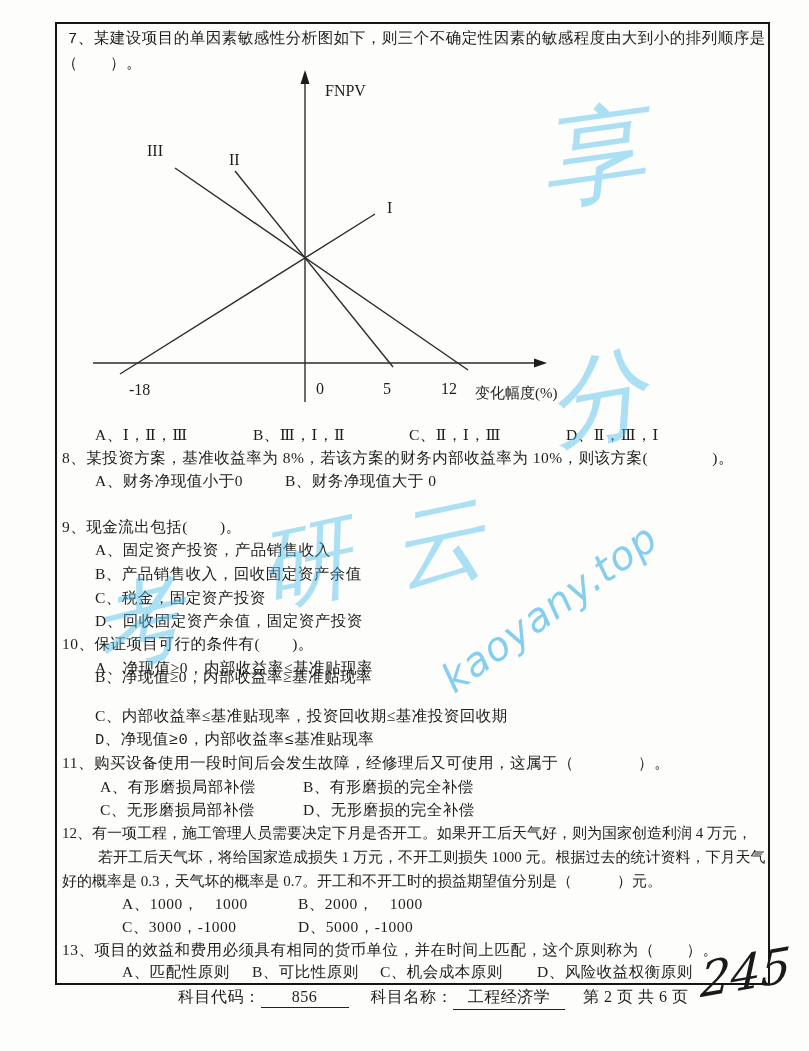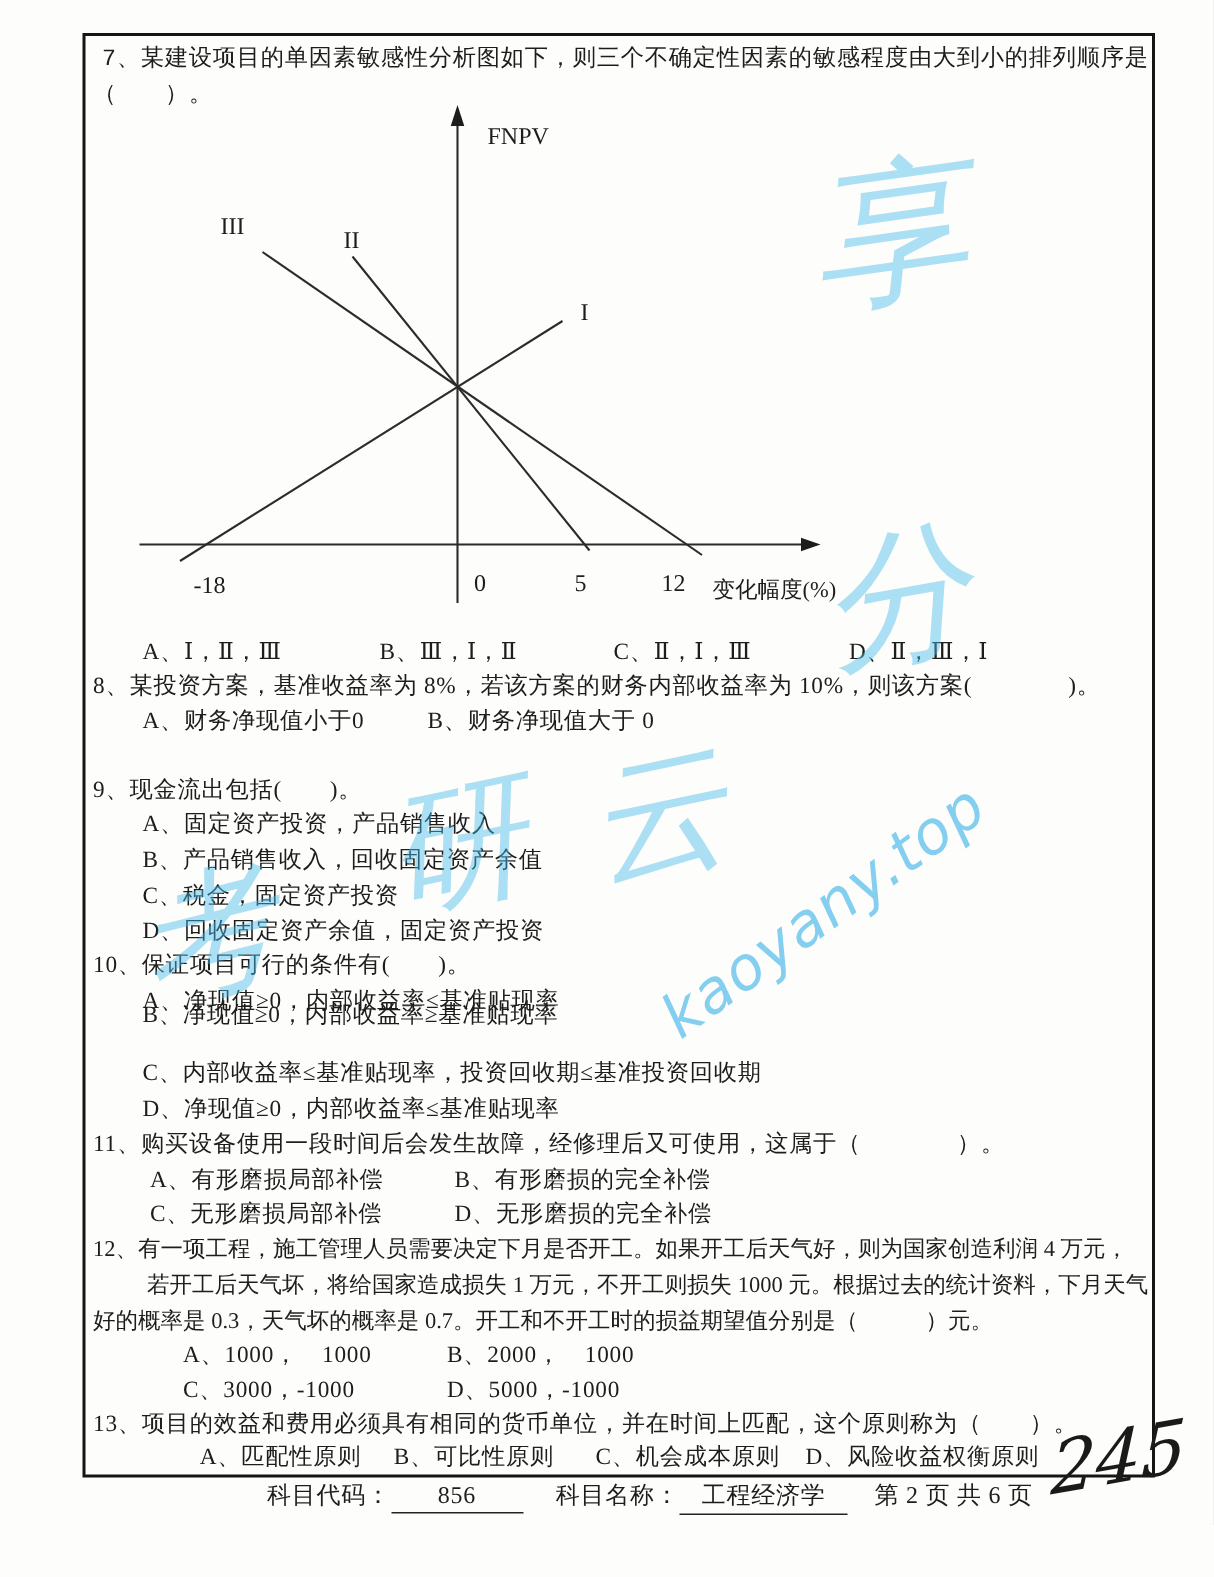--- a/index.html
+++ b/index.html
@@ -66,34 +66,34 @@
   <div class="t" style="left:62px;top:517px;">9、现金流出包括(　　)。</div>
   <div class="t" style="left:95px;top:540px;">A、固定资产投资，产品销售收入</div>
   <div class="t" style="left:95px;top:564px;">B、产品销售收入，回收固定资产余值</div>
   <div class="t" style="left:95px;top:588px;">C、税金，固定资产投资</div>
   <div class="t" style="left:95px;top:611px;">D、回收固定资产余值，固定资产投资</div>
 
   <div class="t" style="left:62px;top:634px;">10、保证项目可行的条件有(　　)。</div>
   <div class="t" style="left:95px;top:658px;">A、净现值≥0，内部收益率≤基准贴现率</div>
   <div class="t" style="left:95px;top:667px;">B、净现值≥0，内部收益率≥基准贴现率</div>
   <div class="t" style="left:95px;top:706px;">C、内部收益率≤基准贴现率，投资回收期≤基准投资回收期</div>
-  <div class="t" style="left:95px;top:730px;">D、净现值≥0，内部收益率≤基准贴现率</div>
+  <div class="t" style="left:95px;top:730px;font-family:Liberation Mono, monospace;">D、净现值≥0，内部收益率≤基准贴现率</div>
 
   <div class="t" style="left:62px;top:753px;">11、购买设备使用一段时间后会发生故障，经修理后又可使用，这属于（　　　　）。</div>
   <div class="t" style="left:100px;top:777px;"><span class="col" style="width:203px;">A、有形磨损局部补偿</span><span class="col">B、有形磨损的完全补偿</span></div>
   <div class="t" style="left:100px;top:800px;"><span class="col" style="width:203px;">C、无形磨损局部补偿</span><span class="col">D、无形磨损的完全补偿</span></div>
 
   <div class="t tight" style="left:62px;top:823px;">12、有一项工程，施工管理人员需要决定下月是否开工。如果开工后天气好，则为国家创造利润 4 万元，</div>
   <div class="t tight" style="left:62px;top:847px;margin-left:36px;">若开工后天气坏，将给国家造成损失 1 万元，不开工则损失 1000 元。根据过去的统计资料，下月天气</div>
   <div class="t tight" style="left:62px;top:871px;">好的概率是 0.3，天气坏的概率是 0.7。开工和不开工时的损益期望值分别是（　　　）元。</div>
   <div class="t" style="left:122px;top:894px;"><span class="col" style="width:176px;">A、1000，　1000</span><span class="col">B、2000，　1000</span></div>
   <div class="t" style="left:122px;top:917px;"><span class="col" style="width:176px;">C、3000，-1000</span><span class="col">D、5000，-1000</span></div>
 
   <div class="t" style="left:62px;top:940px;">13、项目的效益和费用必须具有相同的货币单位，并在时间上匹配，这个原则称为（　　）。</div>
-  <div class="t" style="left:122px;top:962px;text-align:center;"><span class="col" style="width:130px;">A、匹配性原则</span><span class="col" style="width:128px;">B、可比性原则</span><span class="col" style="width:157px;">C、机会成本原则</span><span class="col">D、风险收益权衡原则</span></div>
+  <div class="t" style="left:122px;top:962px;"><span class="col" style="width:130px;">A、匹配性原则</span><span class="col" style="width:128px;">B、可比性原则</span><span class="col" style="width:157px;">C、机会成本原则</span><span class="col">D、风险收益权衡原则</span></div>
 
   <div class="footer-row"><span>科目代码：</span><span class="u" style="width:88px;">856</span><span class="gap" style="width:22px;"></span><span>科目名称：</span><span class="u" style="width:112px;">工程经济学</span><span class="gap" style="width:18px;"></span><span>第 2 页 共 6 页</span></div>
 
   <div class="hand">245</div>
 
   <div class="wm">
     <div class="wm-char" style="left:92px;top:562px;font-size:92px;transform:rotate(-14deg);">考</div>
     <div class="wm-char" style="left:258px;top:502px;font-size:92px;transform:rotate(-12deg);">研</div>
     <div class="wm-char" style="left:392px;top:482px;font-size:92px;transform:rotate(-12deg);">云</div>
     <div class="wm-char" style="left:548px;top:334px;font-size:98px;transform:rotate(-10deg);">分</div>

